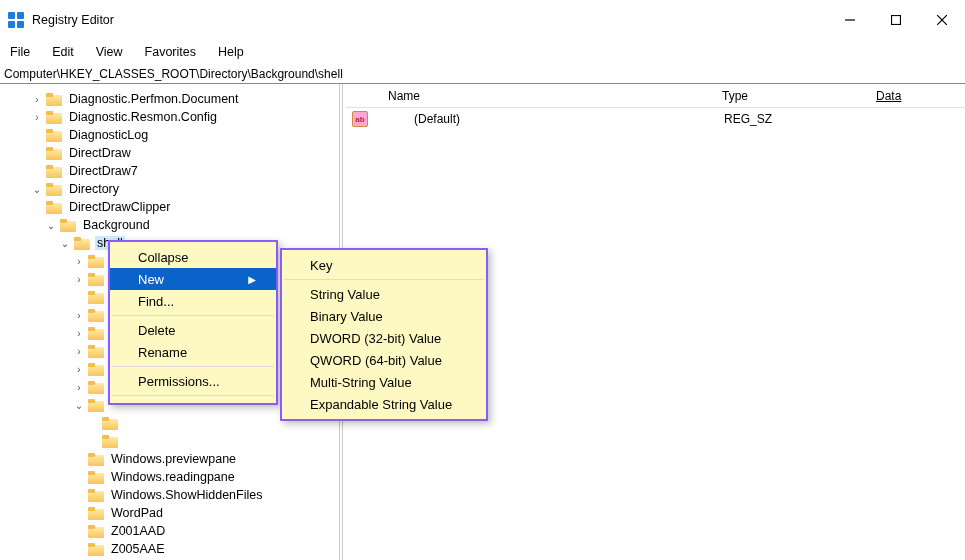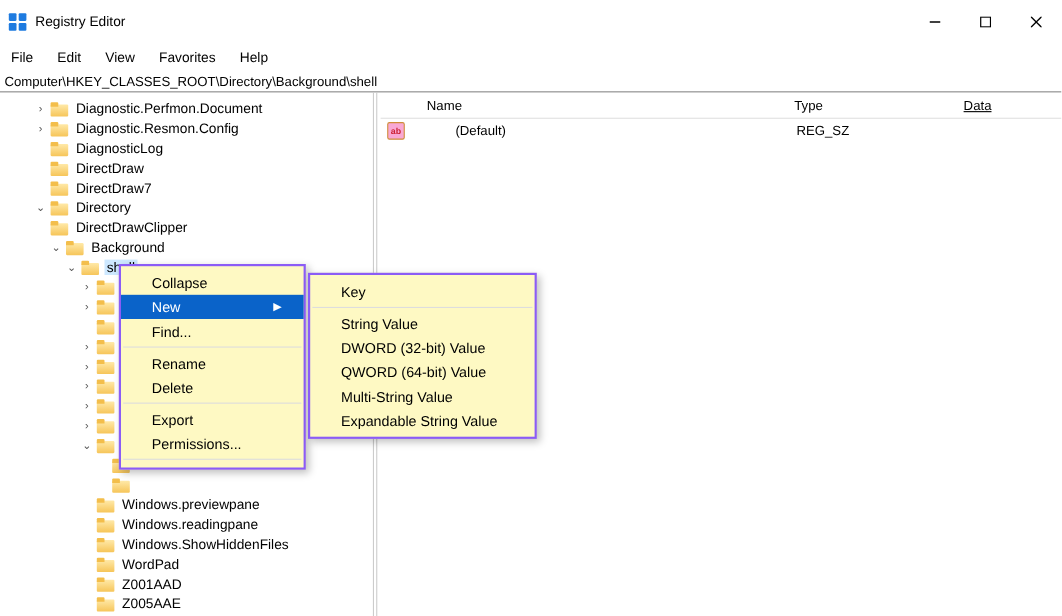--- a/index.html
+++ b/index.html
@@ -390,44 +390,44 @@
       </div>
     <div class="ctx-item hover">
       <span>New</span>
       <span class="ctx-arrow">▶</span>
     </div>
     <div class="ctx-item">
         <span>Find...</span>
       </div>
     <div class="ctx-sep"></div>
     <div class="ctx-item">
+        <span>Delete</span>
+      </div>
+    <div class="ctx-item">
         <span>Rename</span>
-      </div>
-    <div class="ctx-item">
-        <span>Delete</span>
       </div>
     <div class="ctx-sep"></div>
     <div class="ctx-item">
-        <span>Export</span>
-      </div>
-    <div class="ctx-item">
         <span>Permissions...</span>
       </div>
     <div class="ctx-sep"></div>
   </div>
 
   <div class="ctx submenu" style="left:280px; top:164px; width:208px;" id="submenu">
       <div class="ctx-item">
         <span>Key</span>
       </div>
       <div class="ctx-sep"></div>
       <div class="ctx-item">
         <span>String Value</span>
       </div>
       <div class="ctx-item">
+        <span>Binary Value</span>
+      </div>
+      <div class="ctx-item">
         <span>DWORD (32-bit) Value</span>
       </div>
       <div class="ctx-item">
         <span>QWORD (64-bit) Value</span>
       </div>
       <div class="ctx-item">
         <span>Multi-String Value</span>
       </div>
       <div class="ctx-item">
         <span>Expandable String Value</span>

